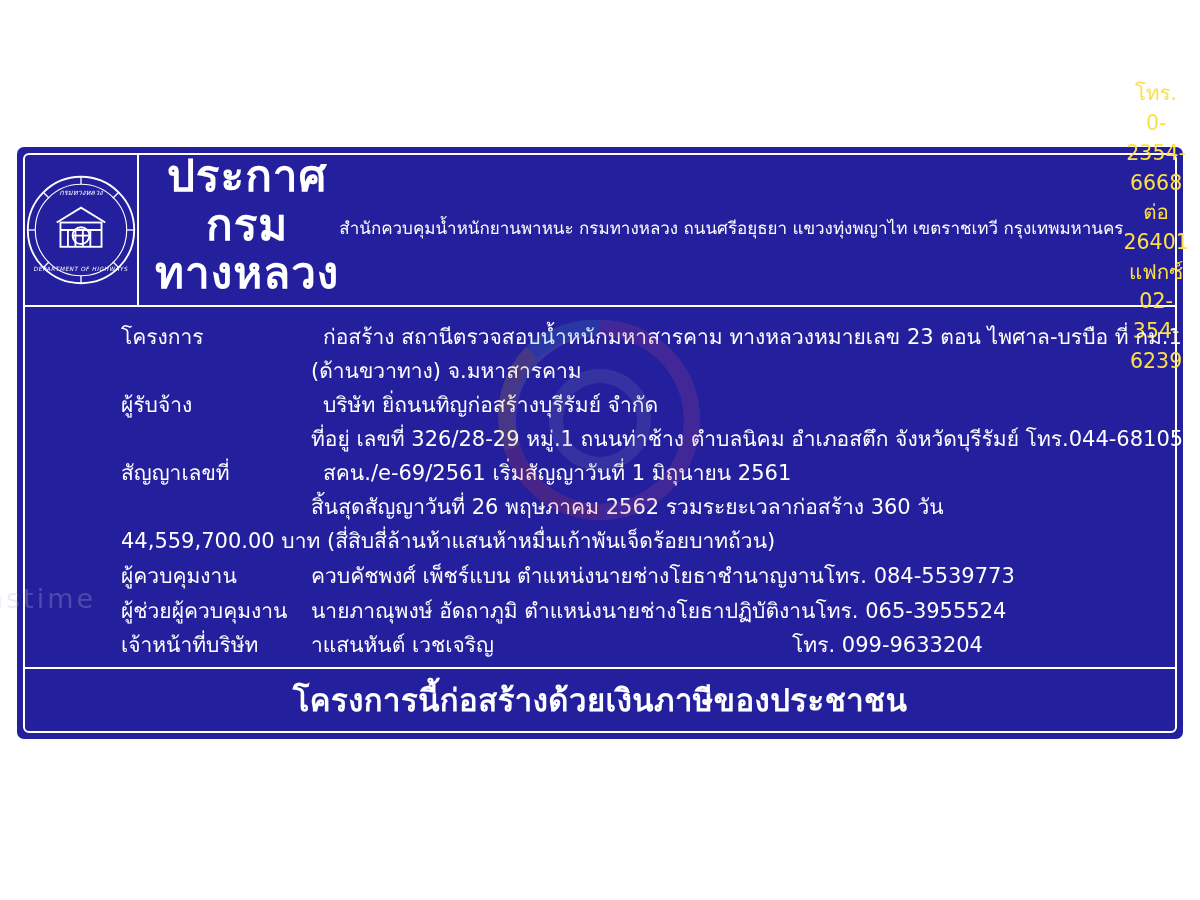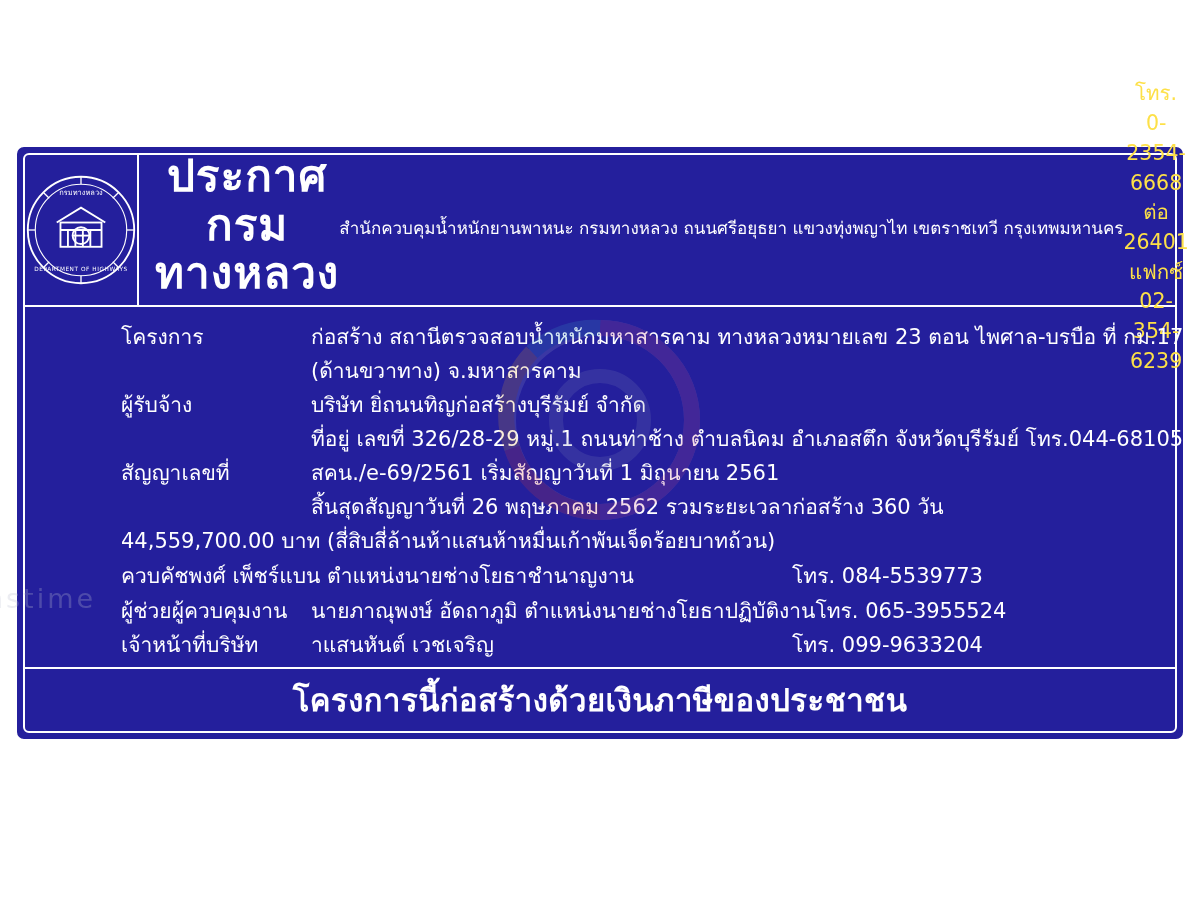--- a/index.html
+++ b/index.html
@@ -43,20 +43,21 @@
     border-bottom: 2px solid #ffffff;
     display: flex;
     align-items: stretch;
   }
   .logo-cell {
     width: 158px;
     border-right: 2px solid #ffffff;
     display: flex;
     align-items: center;
     justify-content: center;
+    font-style: italic;
   }
   .logo {
     width: 112px; height: 112px;
   }
   .header-text {
     flex: 1;
     display: flex;
     flex-direction: row;
     align-items: center;
     justify-content: center;
@@ -87,20 +88,21 @@
   .body {
     flex: 1;
     padding: 14px 0 4px 0;
     position: relative;
   }
   .row {
     display: flex;
     align-items: baseline;
     padding: 0 0 0 96px;
     min-height: 34px;
+    gap: 12px;
   }
   .label {
     width: 190px;
     flex: 0 0 190px;
     color: #ffffff;
     font-size: 21px;
     line-height: 1.6;
     white-space: nowrap;
   }
   .value {
@@ -240,20 +242,21 @@
         <div class="cont-row">
           <div class="cont-spacer"></div>
           <div class="value">สิ้นสุดสัญญาวันที่  26  พฤษภาคม  2562  รวมระยะเวลาก่อสร้าง  360  วัน</div>
         </div>
 
         <div class="row">
           <div class="value">44,559,700.00 บาท (สี่สิบสี่ล้านห้าแสนห้าหมื่นเก้าพันเจ็ดร้อยบาทถ้วน)</div>
         </div>
 
         <div class="row-with-tail">
+          <div class="label">ผู้ควบคุมงาน</div>
           <div class="value">ควบคัชพงศ์ เพ็ชร์แบน      ตำแหน่งนายช่างโยธาชำนาญงาน</div>
           <div class="tail">โทร. 084-5539773</div>
         </div>
 
         <div class="row-with-tail">
           <div class="label">ผู้ช่วยผู้ควบคุมงาน</div>
           <div class="value">นายภาณุพงษ์ อัดถาภูมิ      ตำแหน่งนายช่างโยธาปฏิบัติงาน</div>
           <div class="tail">โทร. 065-3955524</div>
         </div>
 

